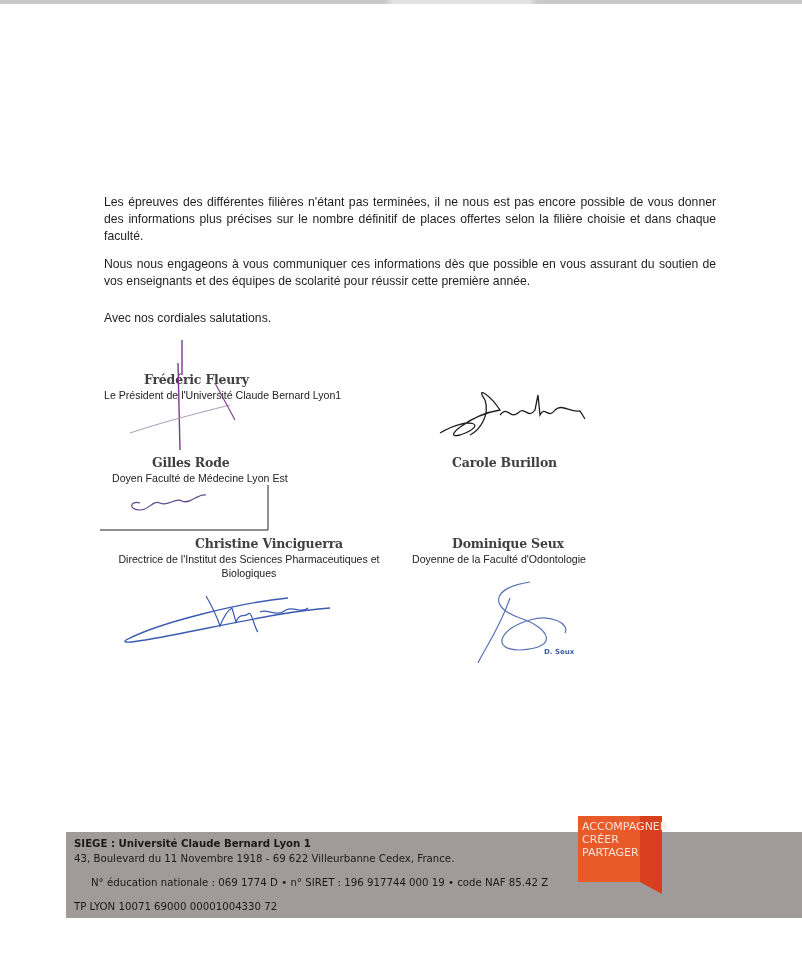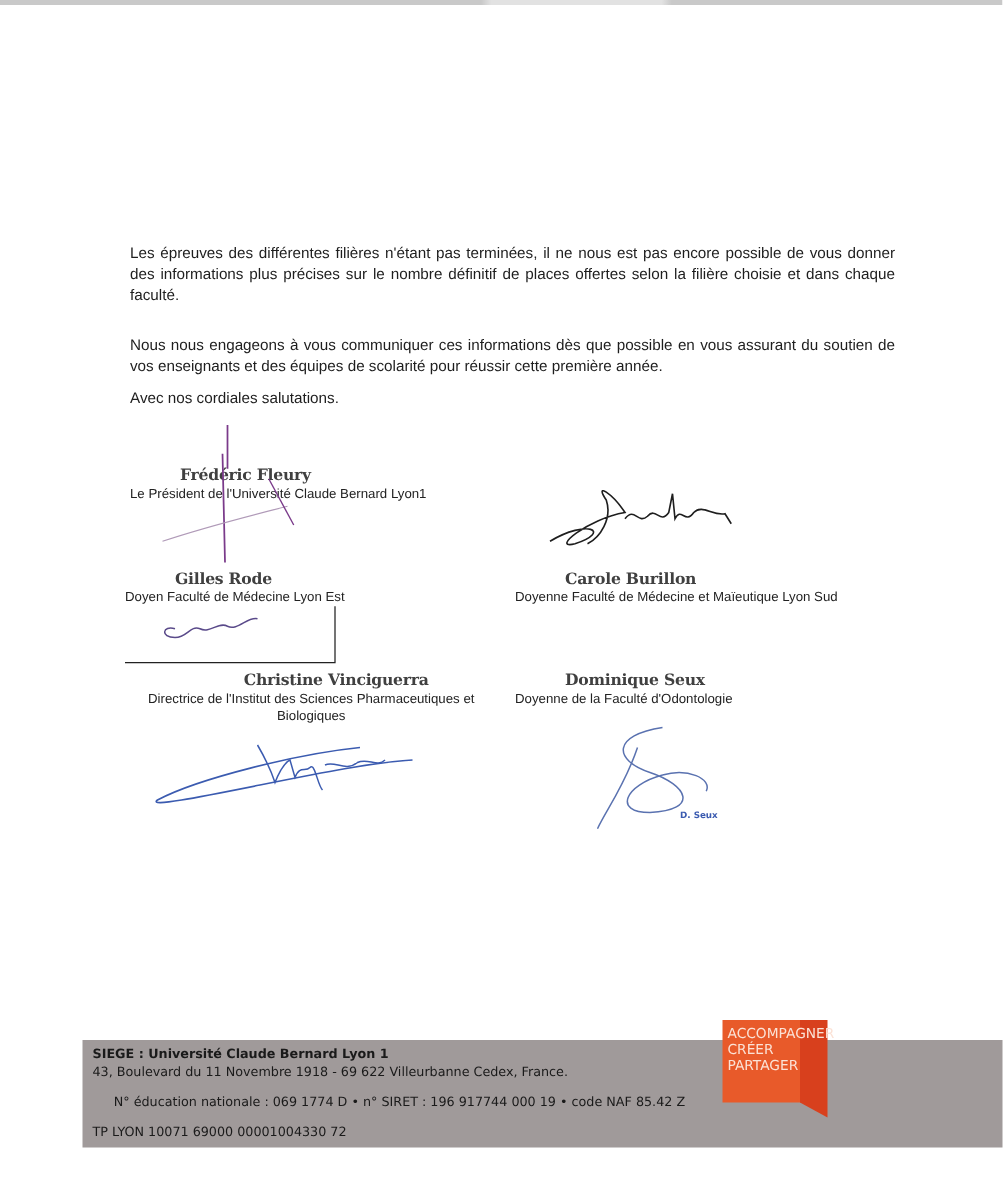--- a/index.html
+++ b/index.html
@@ -13,27 +13,27 @@
       position: absolute; left: 0; top: 0; width: 802px; height: 4px;
       background: linear-gradient(to right, #c9c9c9 0%, #c9c9c9 48%, #e2e2e2 49%, #e2e2e2 66%, #c9c9c9 67%, #c9c9c9 100%);
     }
     .para {
       position: absolute; left: 104px; width: 612px;
       font-family: Liberation Sans, sans-serif;
       font-size: 12.2px; line-height: 17px; color: #1e1e1e;
       text-align: justify;
     }
     .p1 { top: 194px; }
-    .p2 { top: 268px; }
+    .p2 { top: 256px; }
     .p3 { top: 310px; }
     .sig-block { position: absolute; font-family: "Liberation Sans", sans-serif; }
     .sig-name { font-weight: bold; font-size: 12.5px; line-height: 16px; color: #404040; font-family: "DejaVu Serif", serif; letter-spacing: -0.2px; margin-left: 40px; }
     .sig-title { font-size: 10.6px; line-height: 14px; color: #222; }
     .b1 { left: 104px; top: 372px; }
-    .b2 { left: 100px; top: 455px; }
+    .b2 { left: 112px; top: 455px; }
     .b3 { left: 412px; top: 455px; }
     .b4 { left: 104px; top: 536px; width: 290px; text-align: center; }
     .b5 { left: 412px; top: 536px; }
     svg.sig { position: absolute; overflow: visible; }
     .footer {
       position: absolute; left: 66px; top: 832px; width: 762px; height: 86px;
       background: #a09a9a;
       font-family: "DejaVu Sans", sans-serif; font-size: 10.2px; color: #1a1a1a;
     }
     .f-siege { position: absolute; left: 8px; top: 6px; font-weight: bold; }
@@ -79,21 +79,20 @@
   <path d="M20 18 C10 15, 8 25, 20 25 C30 25, 32 15, 40 18 C48 22, 55 12, 62 16 C70 20, 78 8, 86 10" stroke="#5a4a8a" stroke-width="1.2" fill="none"></path>
   <path d="M148 0 L148 45 L-20 45" stroke="#222" stroke-width="1" fill="none"></path>
 </svg>
 
 <svg class="sig" style="left:430px;top:385px;" width="180" height="60">
   <path d="M10 48 C40 30, 60 40, 30 50 C10 55, 40 30, 70 25 C60 10, 45 0, 55 15 C60 30, 50 45, 40 50" stroke="#1e1e1e" stroke-width="1.3" fill="none"></path>
   <path d="M70 30 C78 20, 80 35, 88 28 C95 20, 98 35, 105 25 L108 10 L110 30 C115 20, 118 35, 125 25 C132 18, 140 28, 150 26 L155 34" stroke="#1e1e1e" stroke-width="1.3" fill="none"></path>
 </svg>
 <div class="sig-block b3">
   <div class="sig-name">Carole Burillon</div>
-  <div class="sig-title">Doyenne Faculté de Médecine et Maïeutique Lyon Sud</div>
 </div>
 
 <div class="sig-block b4">
   <div class="sig-name">Christine Vinciguerra</div>
   <div class="sig-title">Directrice de l'Institut des Sciences Pharmaceutiques et Biologiques</div>
 </div>
 <svg class="sig" style="left:118px;top:588px;" width="220" height="60">
   <path d="M170 10 C120 15, 40 35, 8 52 C0 58, 40 50, 90 40 C140 30, 180 22, 212 20" stroke="#3b5bb0" stroke-width="1.3" fill="none"></path>
   <path d="M88 8 C95 20, 100 32, 102 38 C106 28, 110 22, 114 20 L118 34 C122 24, 126 30, 130 26 C134 22, 136 40, 140 44 M142 24 C150 20, 158 30, 168 22 C176 18, 184 26, 190 20" stroke="#3b5bb0" stroke-width="1.2" fill="none"></path>
 </svg>

